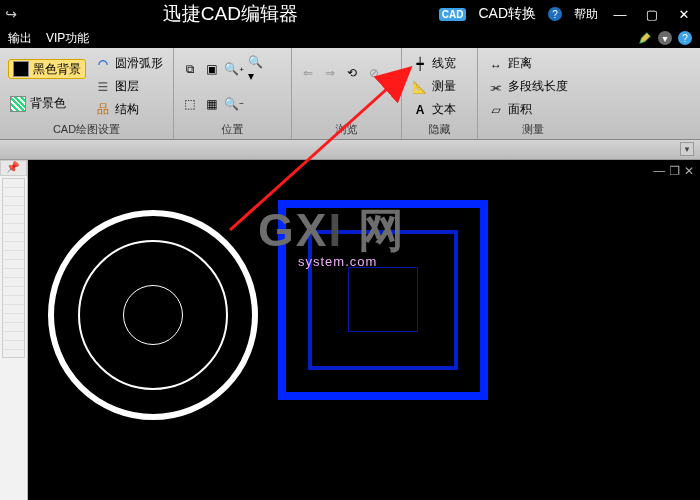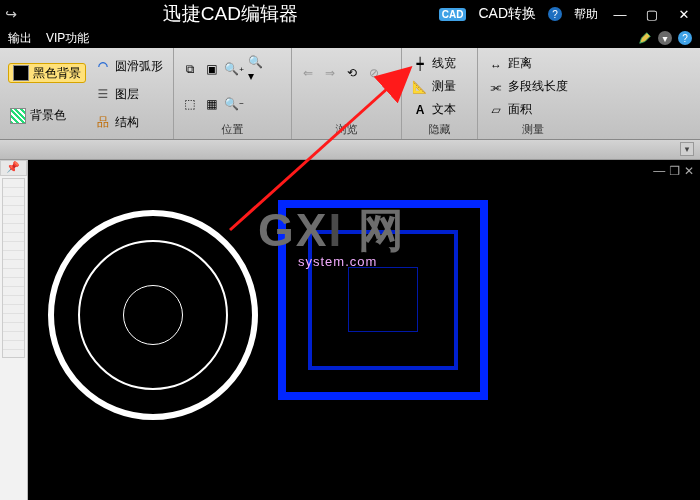--- a/index.html
+++ b/index.html
@@ -133,20 +133,21 @@
         <div class="btn">
           <span class="ic ic-layers">☰</span>
           <span>图层</span>
         </div>
         <div class="btn">
           <span class="ic ic-struct">品</span>
           <span>结构</span>
         </div>
       </div>
     </div>
+    <div class="label">CAD绘图设置</div>
   </div>
 
   <div class="group" style="width:118px">
     <div class="rows">
       <div class="row2">
         <span class="ic">⧉</span>
         <span class="ic">▣</span>
         <span class="ic">🔍<sub style="font-size:8px">+</sub></span>
         <span class="ic">🔍▾</span>
       </div>

